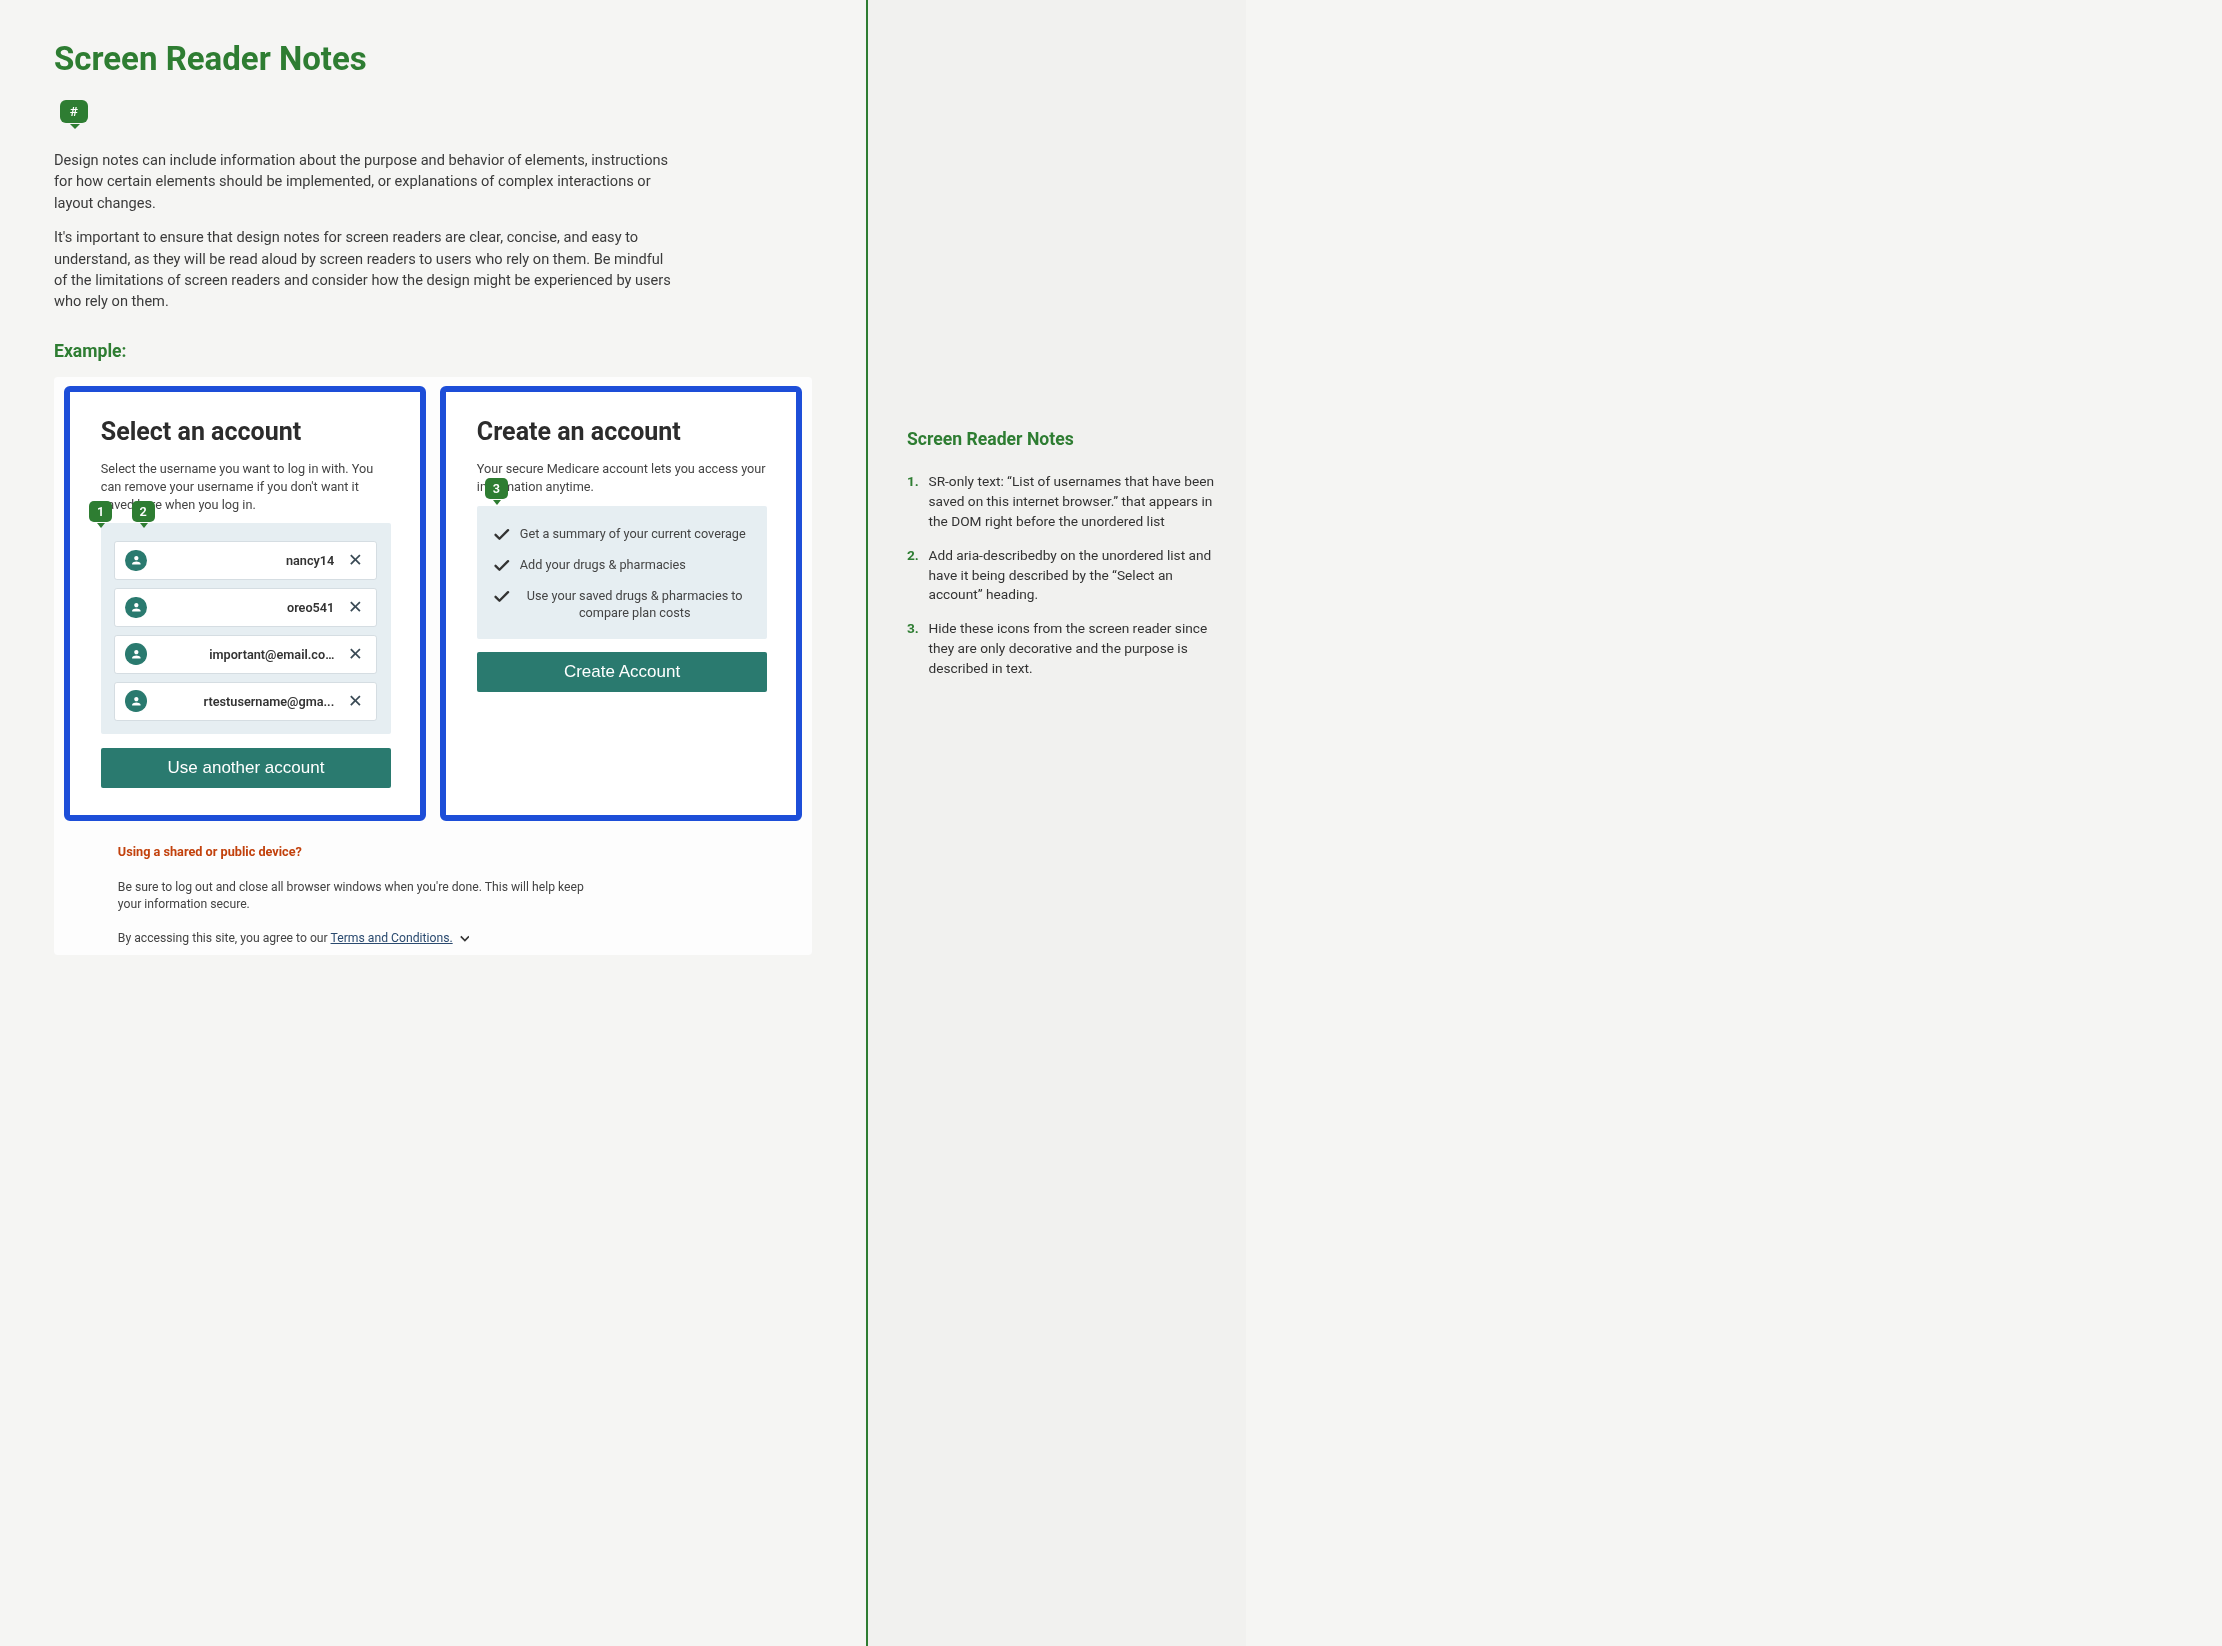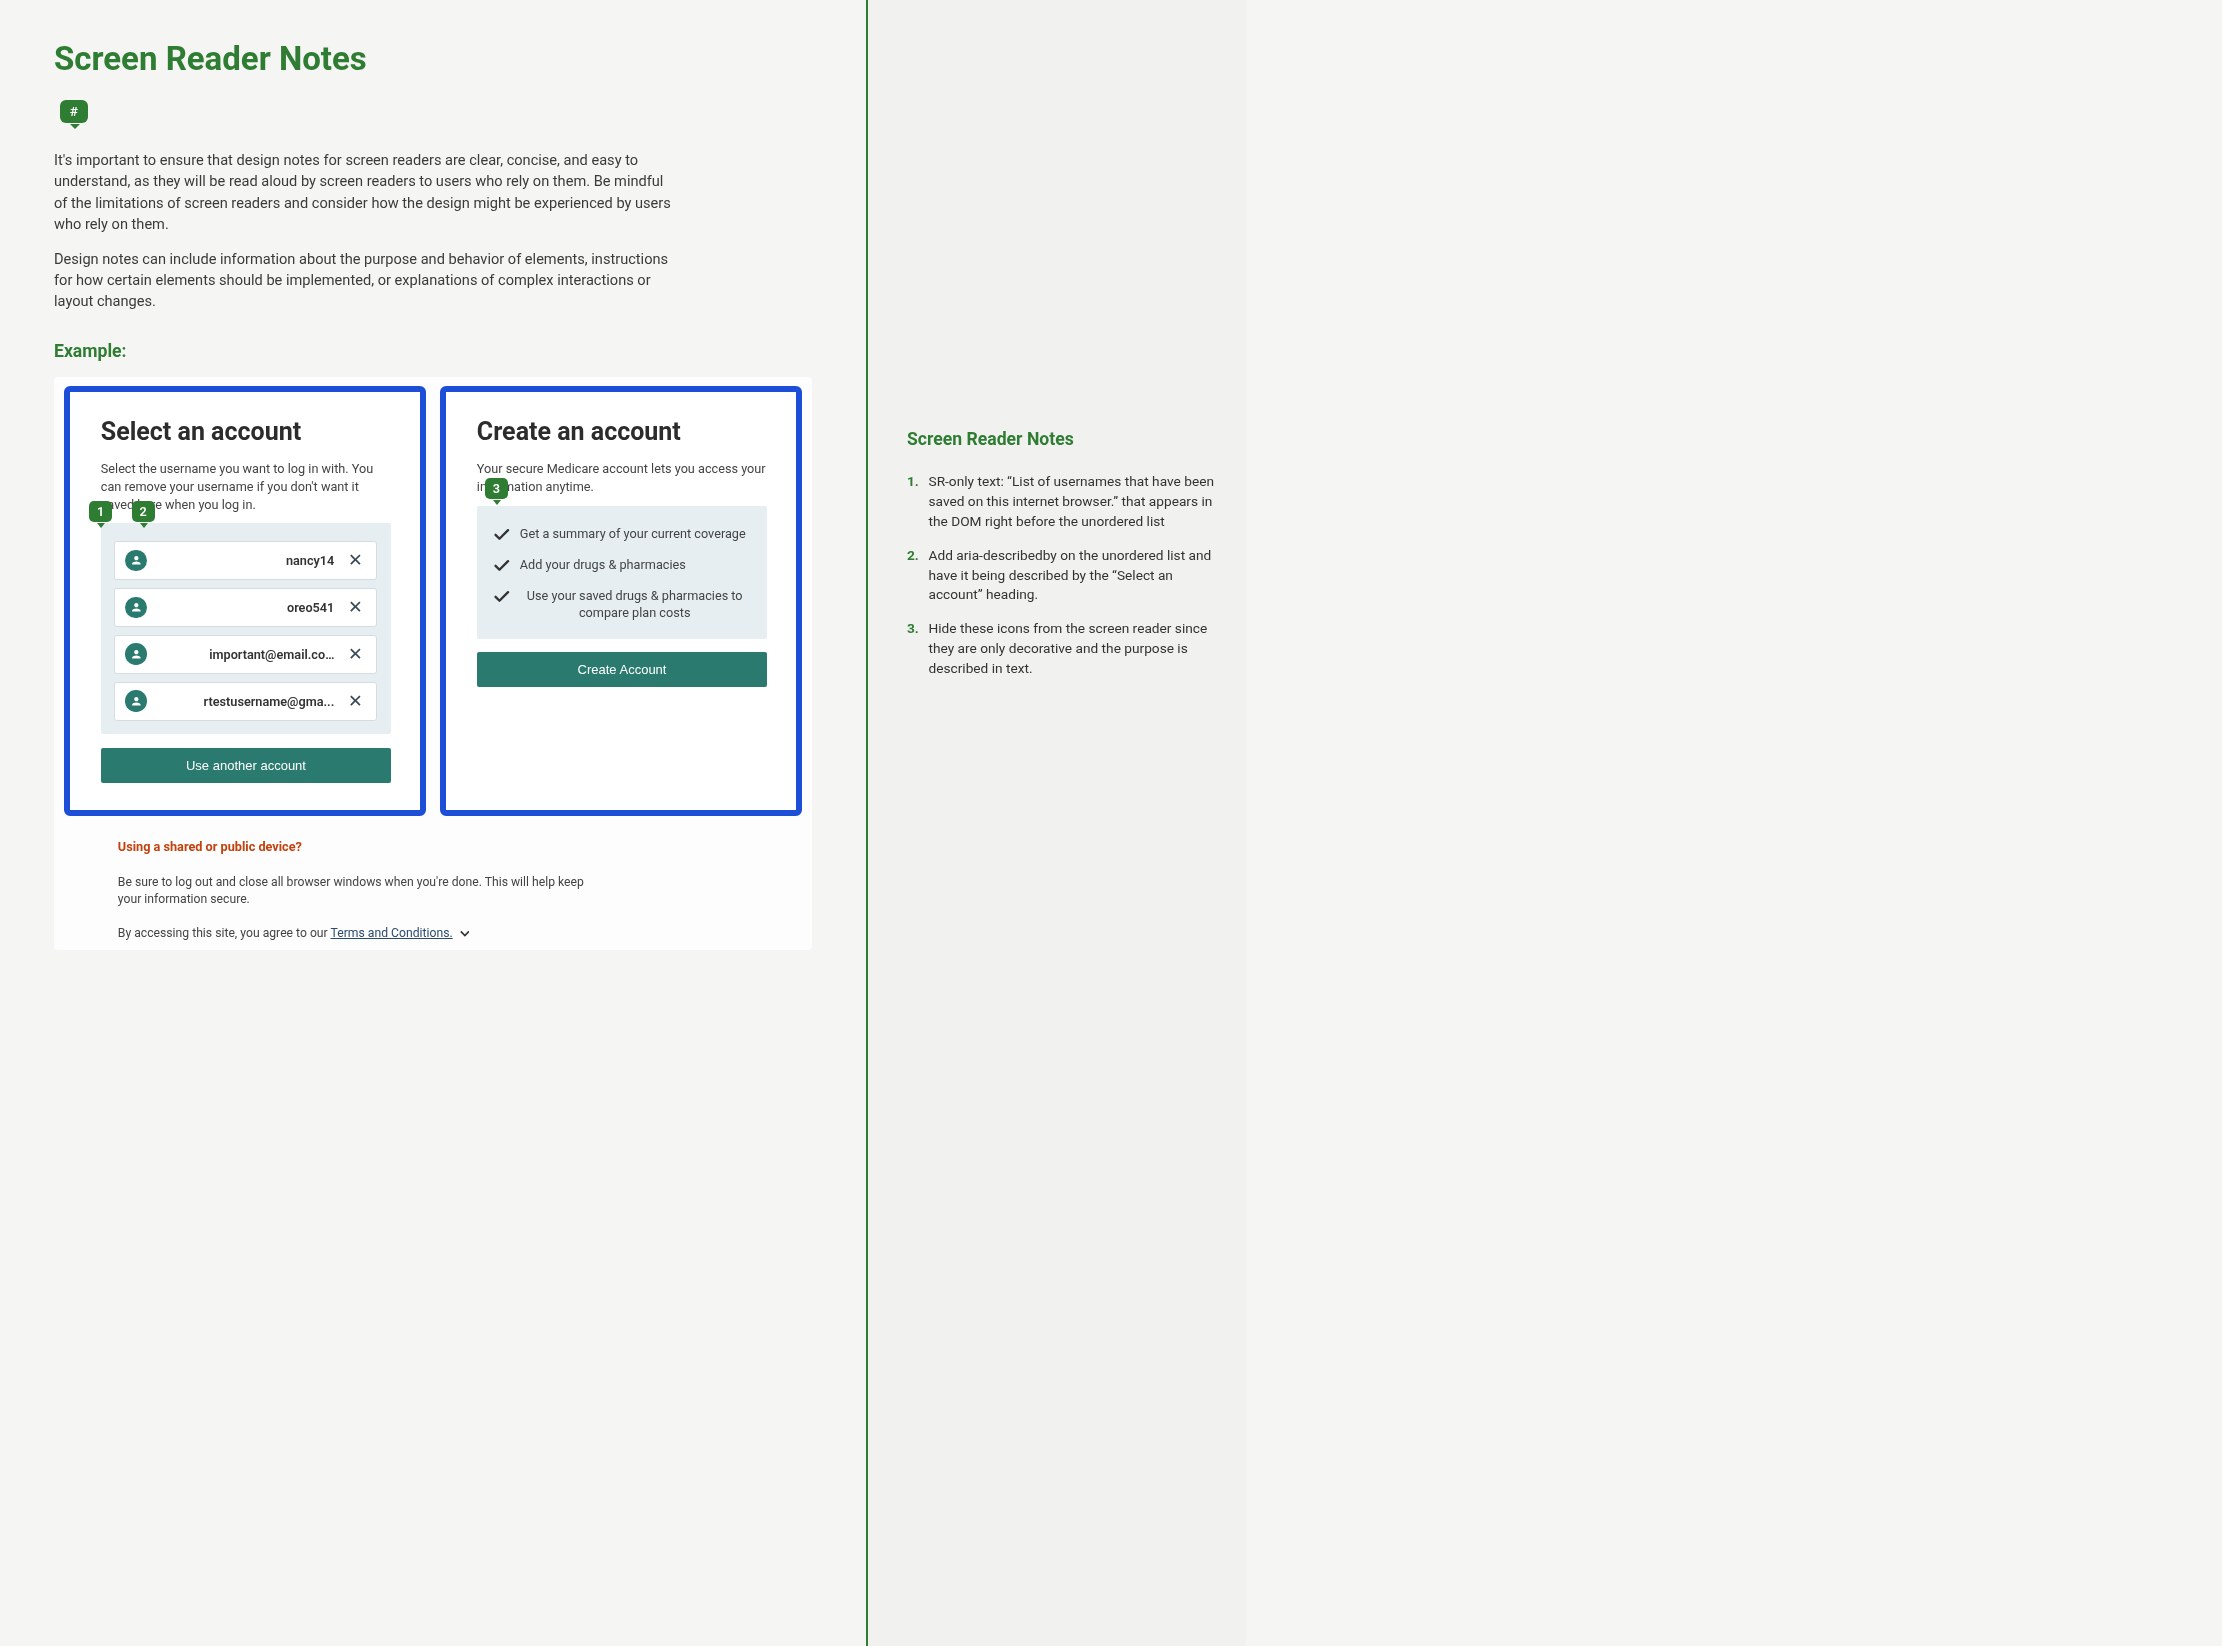--- a/index.html
+++ b/index.html
@@ -136,21 +136,21 @@
     cursor: pointer;
     padding: 0 3.9px;
   }
   .btn {
     display: block;
     width: 100%;
     background: #2a7a6f;
     color: #fff;
     border: none;
     padding: 9.8px 0;
-    font-size: 13px;
+    font-size: 17px;
     font-weight: 500;
     border-radius: 2px;
     cursor: pointer;
     text-align: center;
     margin-top: 13.7px;
   }
   .benefits-block {
     background: #e6eef2;
     padding: 19.5px 17.6px 17.6px 17.6px;
     border-radius: 2px;
@@ -250,22 +250,22 @@
 </style>
 </head>
 <body>
 
 <div class="main-col">
 
   <h1 class="page-title">Screen Reader Notes</h1>
 
   <div class="hash-bubble">#</div>
 
+  <p class="intro-p">Design notes can include information about the purpose and behavior of elements, instructions for how certain elements should be implemented, or explanations of complex interactions or layout changes.</p>
   <p class="intro-p">It's important to ensure that design notes for screen readers are clear, concise, and easy to understand, as they will be read aloud by screen readers to users who rely on them. Be mindful of the limitations of screen readers and consider how the design might be experienced by users who rely on them.</p>
-  <p class="intro-p">Design notes can include information about the purpose and behavior of elements, instructions for how certain elements should be implemented, or explanations of complex interactions or layout changes.</p>
 
   <h3 class="example-h">Example:</h3>
 
   <div class="example-frame">
     <div class="cards-row">
 
       <div class="card">
         <h2>Select an account</h2>
         <p class="card-sub">Select the username you want to log in with. You can remove your username if you don't want it saved here when you log in.</p>
 

